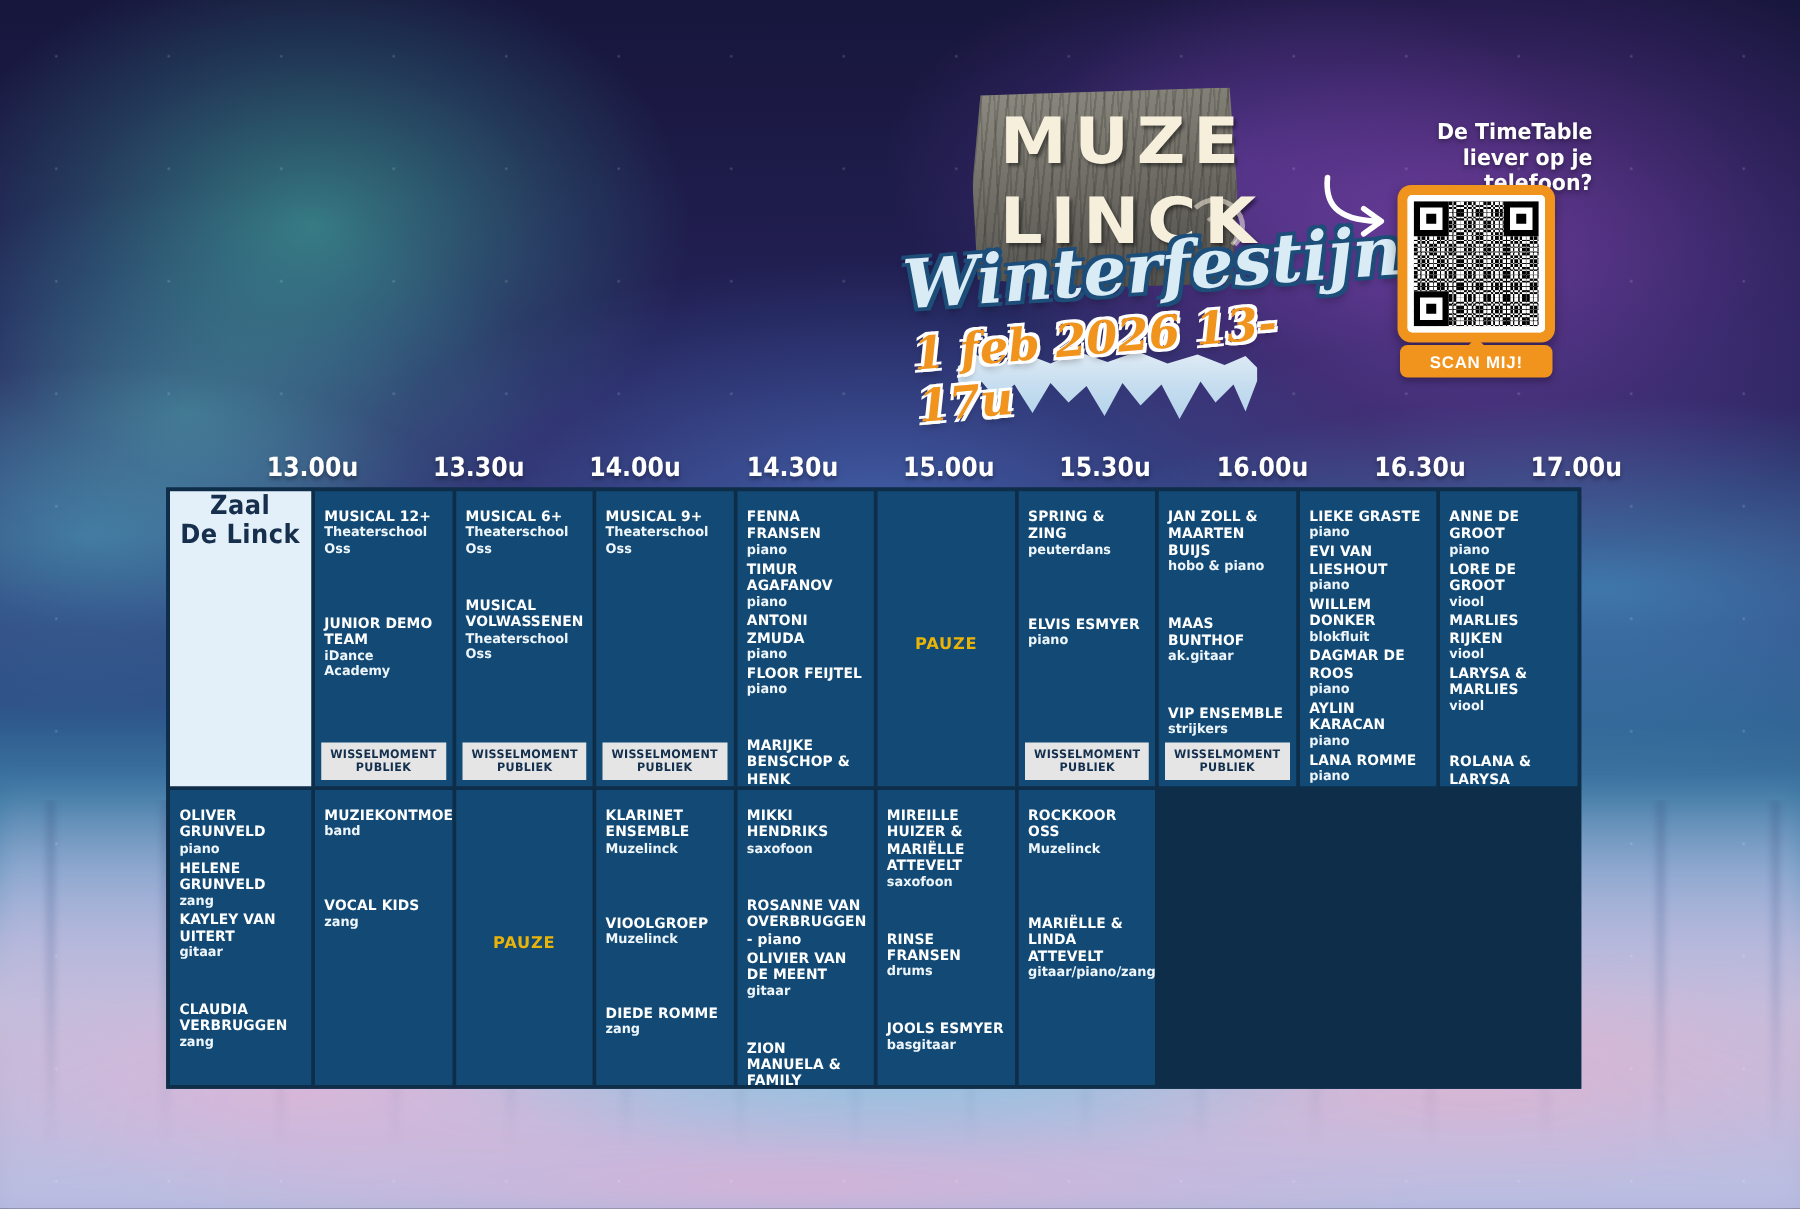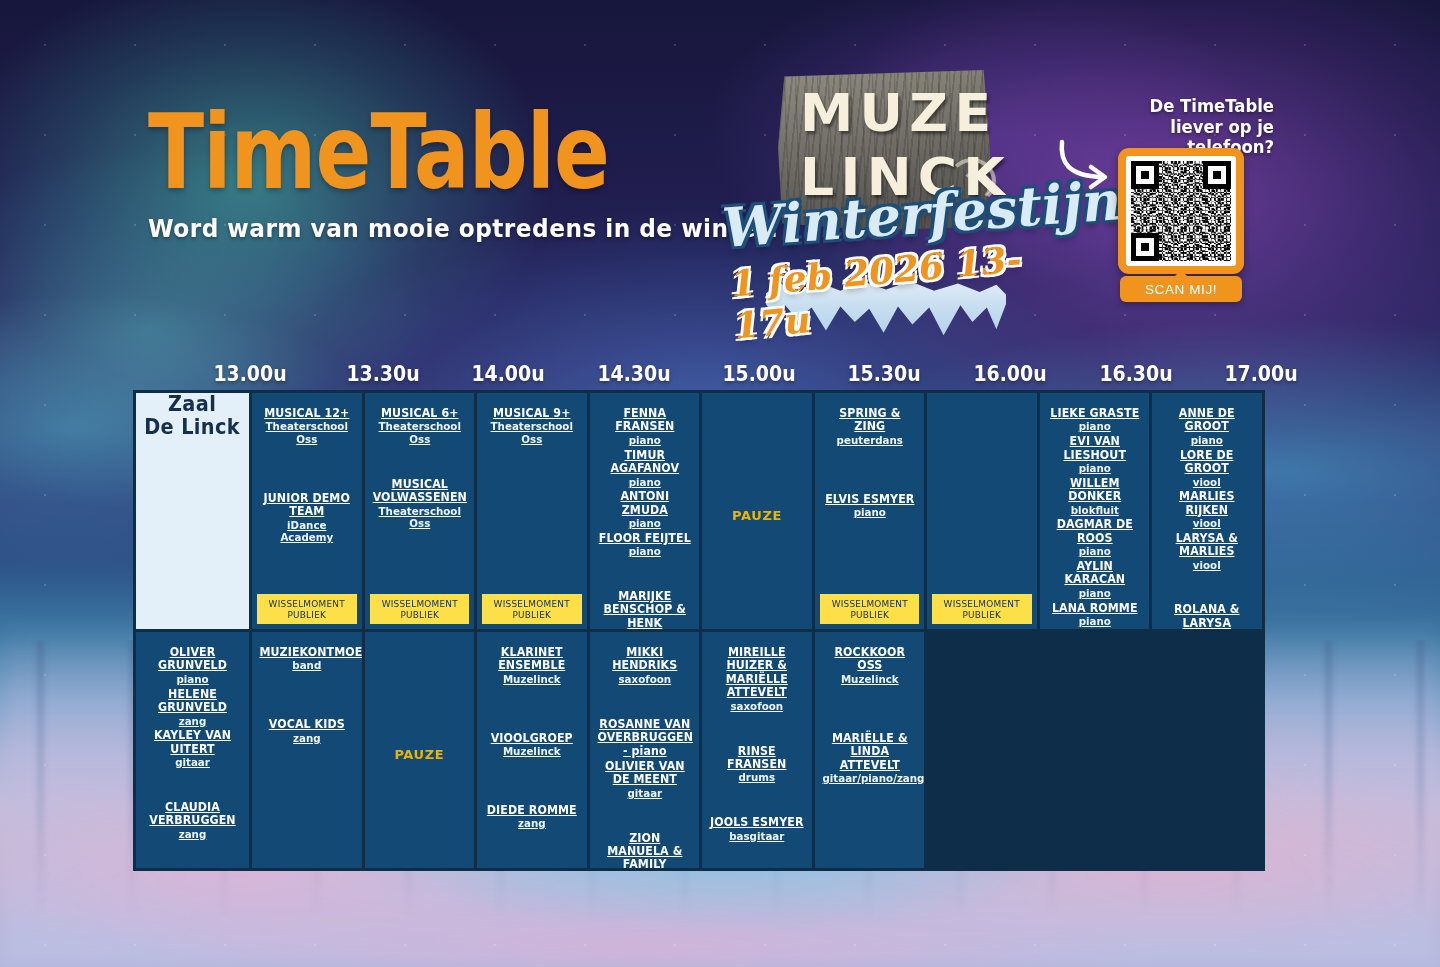--- a/index.html
+++ b/index.html
@@ -227,21 +227,21 @@
   .qr-eye.tr { right: 5px; top: 5px; }
   .qr-eye.bl { left: 5px; bottom: 5px; }
   .qr-quiet-t { position:absolute; left:0; right:0; top:0; height:5px; background:#fff; z-index:4; }
   .qr-quiet-b { position:absolute; left:0; right:0; bottom:0; height:5px; background:#fff; z-index:4; }
   .qr-quiet-l { position:absolute; top:0; bottom:0; left:0; width:5px; background:#fff; z-index:4; }
   .qr-quiet-r { position:absolute; top:0; bottom:0; right:0; width:5px; background:#fff; z-index:4; }
   .qr-scan {
     position: absolute; left: 56px; top: 180px; width: 122px; height: 26px;
     background: #F0941E; border-radius: 6px;
     display: flex; align-items: center; justify-content: center;
-    color: #ffffff; font-size: 13.5px; font-weight: normal; letter-spacing: 0.6px;
+    color: #ffffff; font-size: 13.5px; font-weight: bold; letter-spacing: 0.6px;
     font-family: "Liberation Sans", sans-serif;
     box-shadow: 0 3px 6px rgba(0,0,0,0.3);
   }
   .qr-scan::before {
     content: ""; position: absolute; top: -6px; left: 50%; margin-left: -7px;
     border-left: 7px solid transparent; border-right: 7px solid transparent;
     border-bottom: 7px solid #F0941E;
   }
 
   
@@ -283,21 +283,21 @@
     background: #124A75;
     position: relative;
     padding: 14px 6px 6px 6px;
     display: flex; flex-direction: column;
     overflow: hidden;
   }
   .slot.center { justify-content: center; }
 
   .acts { display: flex; flex-direction: column; gap: 0px; width: 100%; }
 
-  .act { text-align: center; color: #ffffff; margin-bottom: 2px; text-decoration: underline; }
+  .act { color: #ffffff; margin-bottom: 2px; }
   .act-name {
     font-family: "DejaVu Sans", sans-serif;
     font-weight: bold;
     font-size: 11.4px;
     line-height: 1.18;
     letter-spacing: 0.1px;
     transform: scaleX(0.97);
   }
   .act-role {
     font-family: "DejaVu Sans", sans-serif;
@@ -315,48 +315,44 @@
     font-weight: bold;
     font-size: 13px;
     letter-spacing: 0.6px;
     color: #eab308;
     text-align: center;
     width: 100%;
   }
 
   .wissel {
     position: absolute; left: 5px; right: 5px; bottom: 5px;
-    background: #fde047;
+    background: #e5e5e5;
     color: #132F4D;
     font-family: "DejaVu Sans", sans-serif;
-    font-weight: normal;
+    font-weight: bold;
     font-size: 9.4px;
     letter-spacing: 0.25px;
     text-align: center;
     padding: 4px 0 4px 0;
   }
   .wissel span { display:block; transform: scaleX(0.95); }
 </style>
 </head>
 <body>
 
 <div id="poster">
 
   <div class="bg-layer bg-sky"></div>
   <div class="bg-layer aurora-a"></div>
   <div class="bg-layer aurora-b"></div>
   <div class="bg-layer aurora-c"></div>
   <div class="bg-layer bg-ice"></div>
   <div class="bg-layer bg-trees"></div>
   <div class="bg-layer bg-snow"></div>
 
-  <div class="title-block">
-    <div class="title-main">TimeTable</div>
-    <div class="title-sub">Word warm van mooie optredens in de winter!</div>
-  </div>
 
   <div class="logo-block">
     <div class="logo-wood"></div>
     <div class="logo-muze">MUZE</div>
     <div class="logo-linck">LINCK</div>
     <div class="logo-wave"></div>
     <div class="logo-ice"></div>
     <div class="logo-winter">Winterfestijn</div>
     <div class="logo-date">1 feb 2026 13-17u</div>
   </div>
@@ -477,20 +473,34 @@
           <div class="act gap-big-before">
             <div class="act-name">ELVIS ESMYER</div>
             <div class="act-role">piano</div>
           </div>
         </div>
         <div class="wissel">
           <span>WISSELMOMENT PUBLIEK</span>
         </div>
       </div>
       <div class="slot">
+        <div class="acts">
+          <div class="act">
+            <div class="act-name">JAN ZOLL &amp; MAARTEN BUIJS</div>
+            <div class="act-role">hobo &amp; piano</div>
+          </div>
+          <div class="act gap-before">
+            <div class="act-name">MAAS BUNTHOF</div>
+            <div class="act-role">ak.gitaar</div>
+          </div>
+          <div class="act gap-before">
+            <div class="act-name">VIP ENSEMBLE</div>
+            <div class="act-role">strijkers</div>
+          </div>
+        </div>
         <div class="wissel">
           <span>WISSELMOMENT PUBLIEK</span>
         </div>
       </div>
       <div class="slot">
         <div class="acts">
           <div class="act">
             <div class="act-name">LIEKE GRASTE</div>
             <div class="act-role">piano</div>
           </div>

